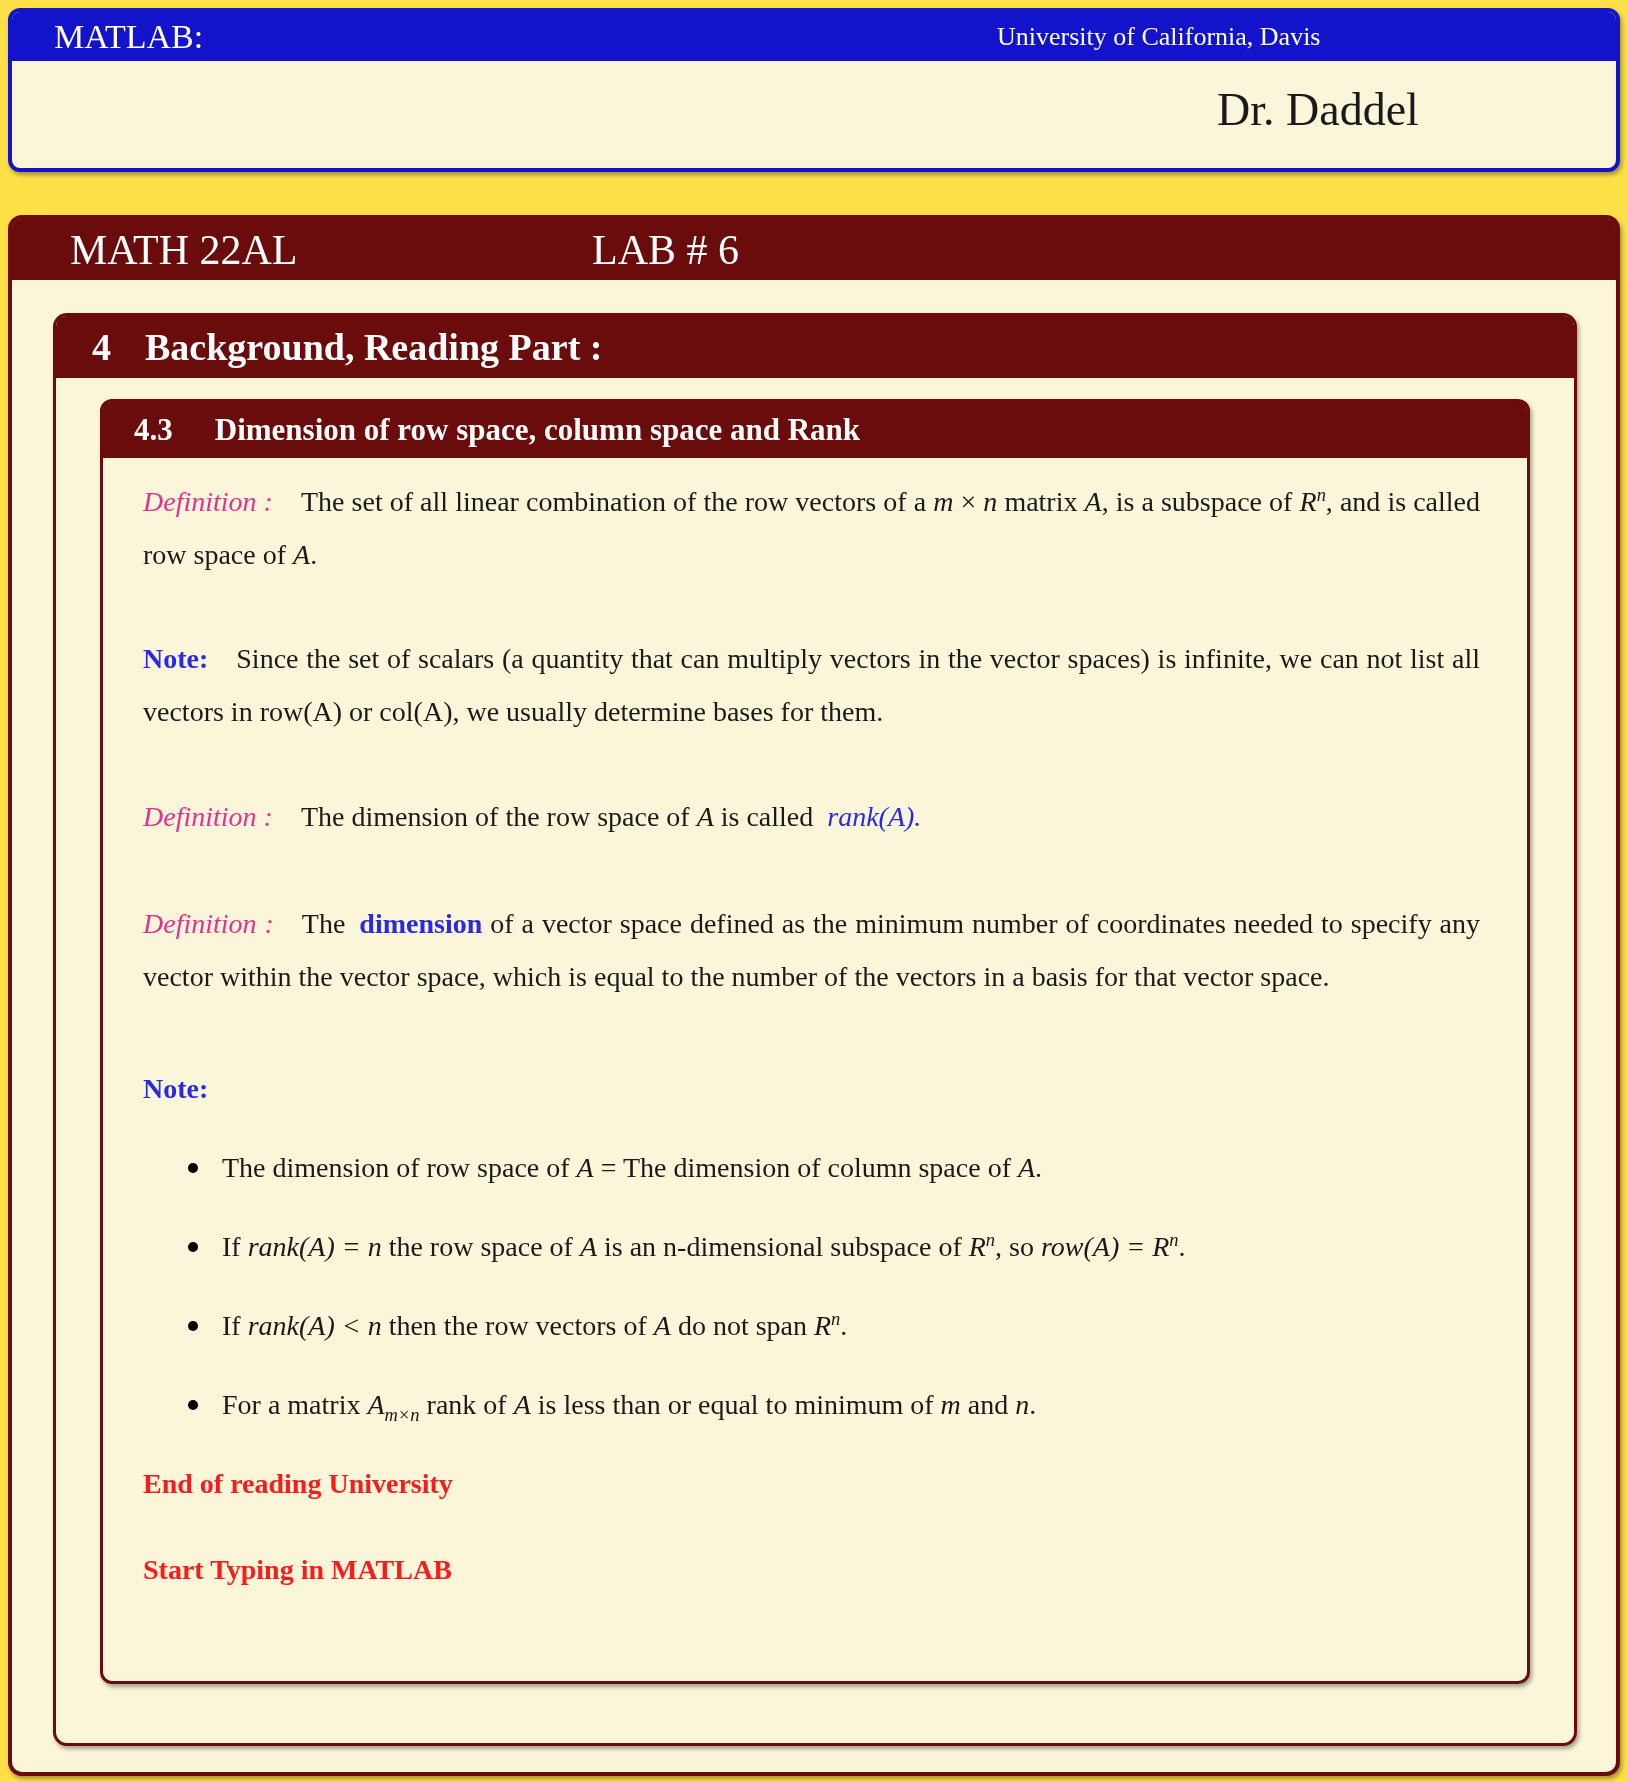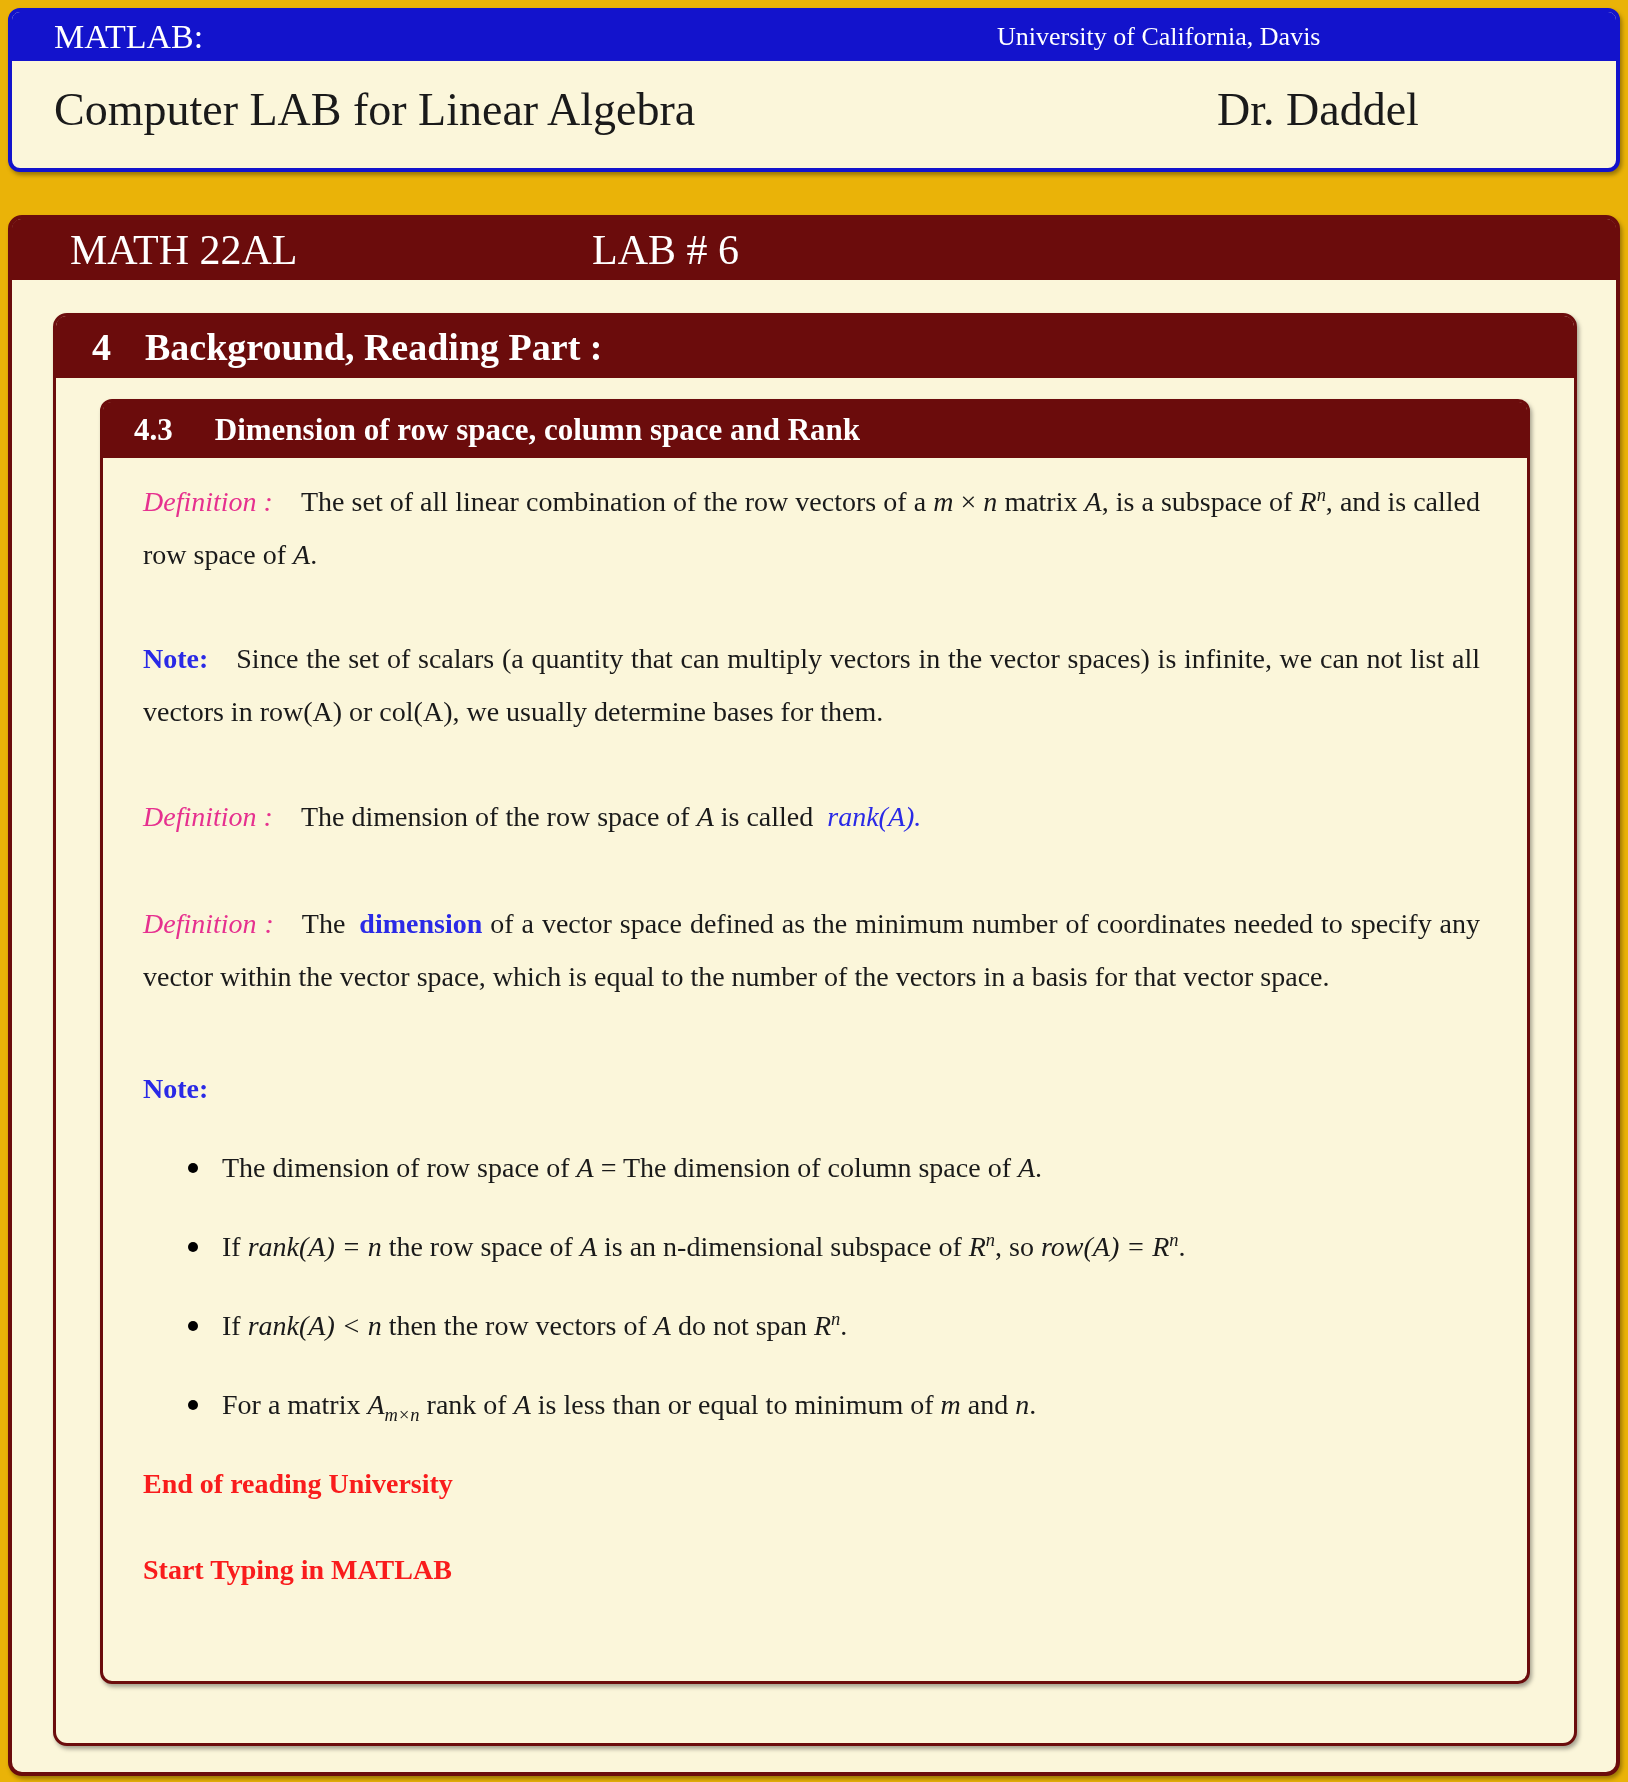--- a/index.html
+++ b/index.html
@@ -1,16 +1,16 @@
 <!DOCTYPE html>
 <html><head>
 <meta charset="utf-8">
 <style>
   html,body{margin:0;padding:0;background:#ffffff;}
-  .page{position:relative;width:1628px;height:1782px;background:#eab308;
+  .page{position:relative;width:1628px;height:1782px;background:#fde047;
         font-family:"Liberation Serif","DejaVu Serif",serif;color:#1a1a1a;overflow:hidden;padding-left:38px;}
   *{box-sizing:border-box;}
 
   
   .header-box{position:absolute;left:8px;top:8px;width:1612px;height:164px;
       border:4px solid #1313cc;border-radius:12px;background:#fbf6da;
       box-shadow:2px 3px 4px rgba(0,0,0,.35);overflow:hidden;}
   .hb-bar{height:49px;background:#1313cc;position:relative;display:flex;align-items:center;}
   .hb-app{color:#ffffff;font-size:34px;margin-left:42px;}
   .hb-inst{position:absolute;left:985px;color:#ffffff;font-size:26px;}
@@ -72,21 +72,20 @@
 <body>
 
 <div class="page">
 
   <div class="header-box">
     <div class="hb-bar">
       <span class="hb-app">MATLAB:</span>
       <span class="hb-inst">University of California, Davis</span>
     </div>
     <div class="hb-body">
-      <span class="hb-course">Computer LAB for Linear Algebra</span>
       <span class="hb-instr">Dr. Daddel</span>
     </div>
   </div>
 
   <div class="lab-box">
     <div class="lab-bar">
       <span class="lab-code">MATH 22AL</span>
       <span class="lab-num">LAB # 6</span>
     </div>
   </div>

